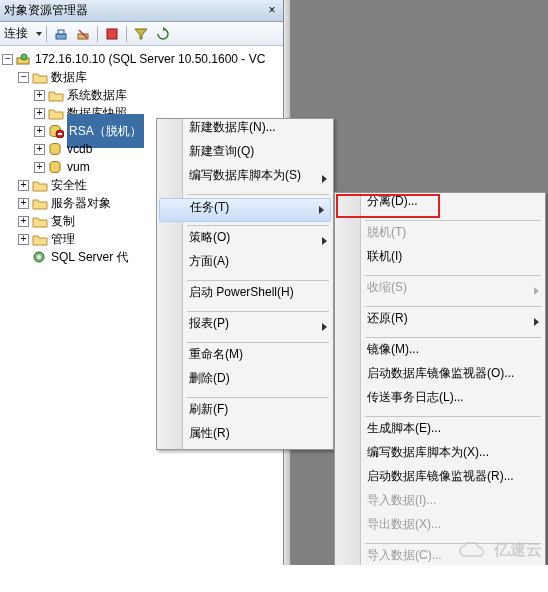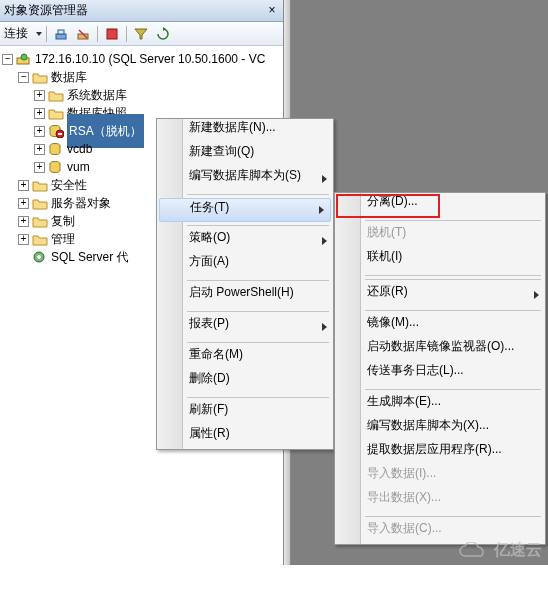--- a/index.html
+++ b/index.html
@@ -434,20 +434,24 @@
         <span>分离(D)...</span>
       </div>
     <div class="msep"></div>
     <div class="mi disabled">
         <span>脱机(T)</span>
       </div>
     <div class="mi">
         <span>联机(I)</span>
       </div>
     <div class="msep"></div>
+    <div class="mi disabled">
+        <span>收缩(S)</span>
+        <span class="arrow"></span>
+      </div>
     <div class="msep"></div>
     <div class="mi">
         <span>还原(R)</span>
         <span class="arrow"></span>
       </div>
     <div class="msep"></div>
     <div class="mi">
         <span>镜像(M)...</span>
       </div>
     <div class="mi">
@@ -457,21 +461,21 @@
         <span>传送事务日志(L)...</span>
       </div>
     <div class="msep"></div>
     <div class="mi">
         <span>生成脚本(E)...</span>
       </div>
     <div class="mi">
         <span>编写数据库脚本为(X)...</span>
       </div>
     <div class="mi">
-        <span>提取数据层应用程序(R)...</span>
+        <span>启动数据库镜像监视器(R)...</span>
       </div>
     <div class="mi disabled">
         <span>导入数据(I)...</span>
       </div>
     <div class="mi disabled">
         <span>导出数据(X)...</span>
       </div>
     <div class="msep"></div>
     <div class="mi disabled">
         <span>导入数据(C)...</span>

